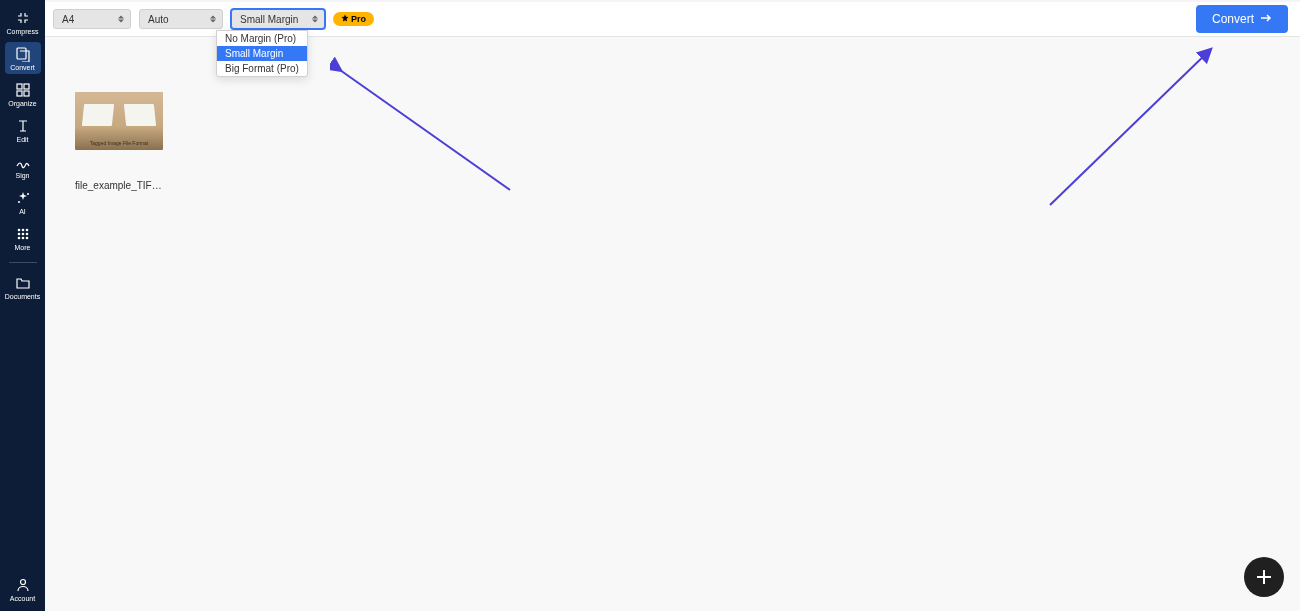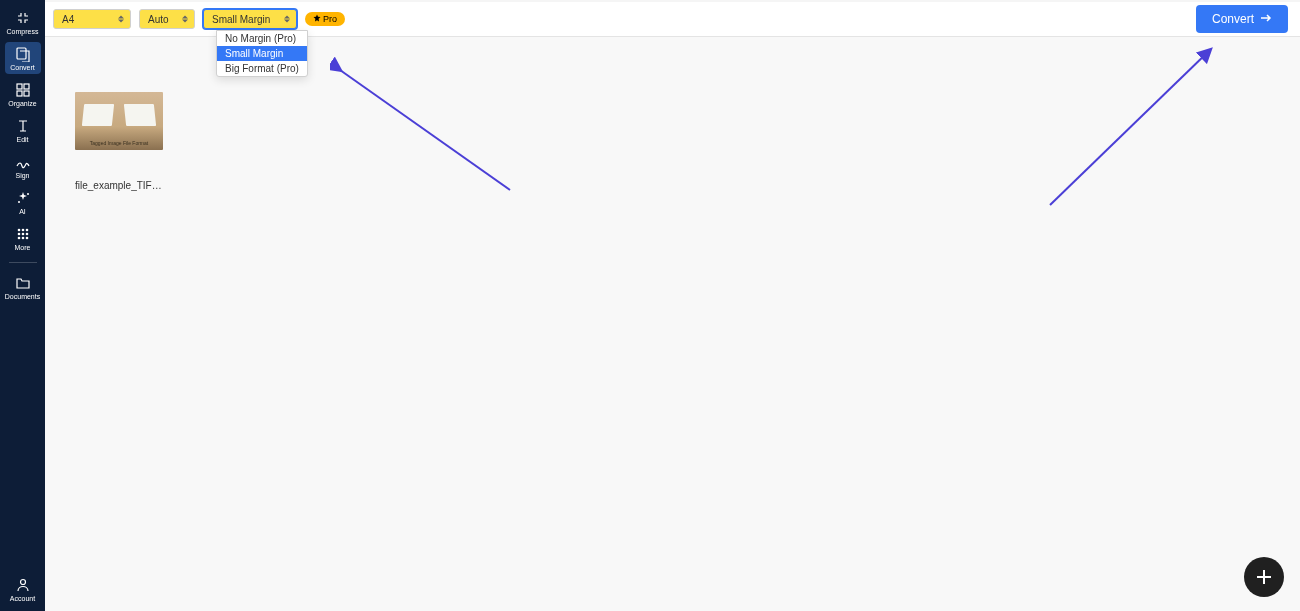--- a/index.html
+++ b/index.html
@@ -66,21 +66,21 @@
       border-bottom: 1px solid #e4e4e4;
       display: flex;
       align-items: center;
       padding: 0 8px;
     }
     .select-box {
       position: relative;
       height: 20px;
       border: 1px solid #d0d0d0;
       border-radius: 3px;
-      background: #fde047;
+      background: #e5e5e5;
       display: flex;
       align-items: center;
       padding: 0 18px 0 8px;
       font-size: 10px;
       color: #333;
       margin-right: 8px;
       cursor: pointer;
     }
     .select-box.highlight {
       border: 1px solid #3478f6;
@@ -103,29 +103,29 @@
       border-right: 3px solid transparent;
       border-bottom: 3px solid #666;
     }
     .select-arrows::after {
       content: '';
       border-left: 3px solid transparent;
       border-right: 3px solid transparent;
       border-top: 3px solid #666;
     }
     .sel1 { width: 78px; }
-    .sel2 { width: 56px; }
+    .sel2 { width: 84px; }
     .sel3 { width: 94px; }
     
     .pro-badge {
       background: #ffb400;
       border-radius: 10px;
       padding: 2px 8px;
       font-size: 9px;
-      font-weight: 400;
+      font-weight: 700;
       color: #000;
       display: flex;
       align-items: flex-end;
       gap: 2px;
     }
     
     .toolbar-spacer { flex: 1; }
     
     .convert-btn {
       background: #3478f6;

